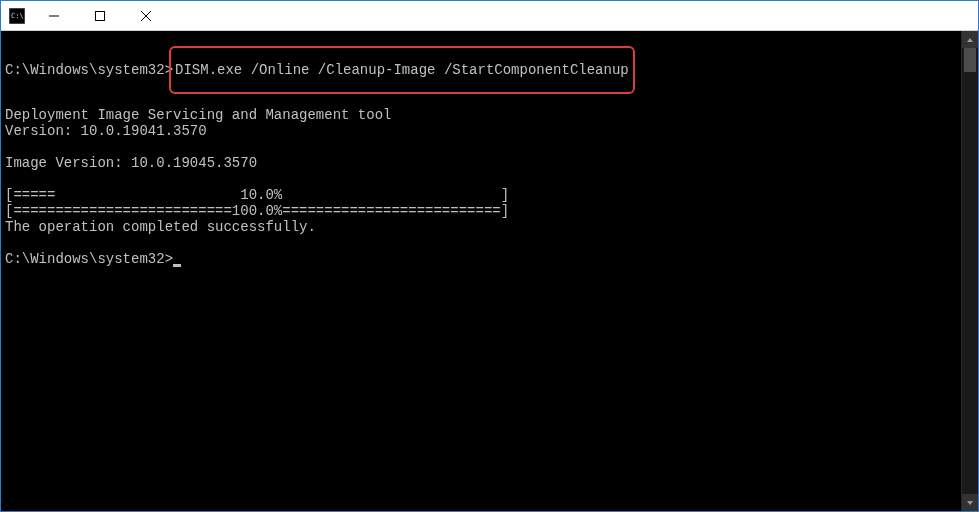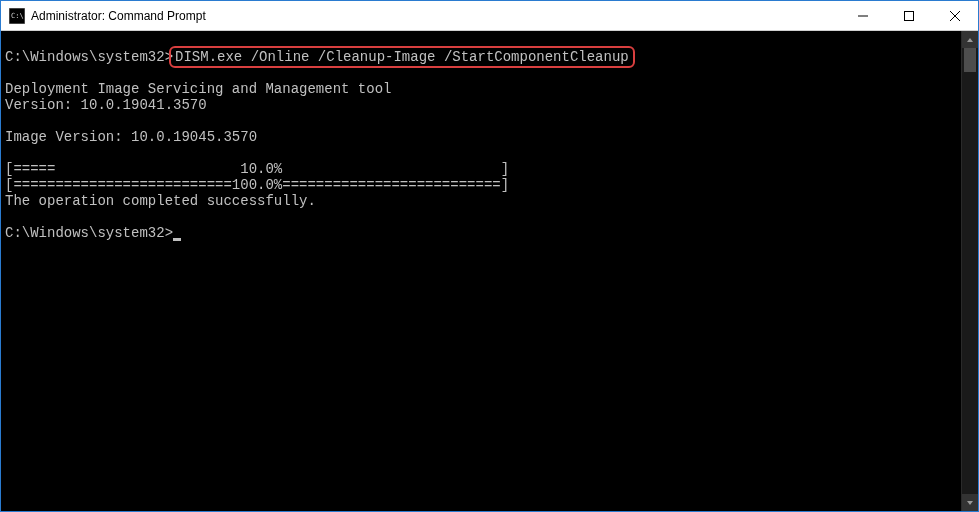--- a/index.html
+++ b/index.html
@@ -76,21 +76,21 @@
       font-size: 14px;
       line-height: 16px;
       color: #c0c0c0;
       white-space: pre;
       overflow: hidden;
     }
     .highlight-box {
       display: inline-block;
       border: 2px solid #d93f3f;
       border-radius: 6px;
-      padding: 1px 4px;
+      padding: 14px 4px;
       margin: -3px -4px;
     }
     .cursor {
       display: inline-block;
       width: 8px;
       height: 3px;
       background: #c0c0c0;
       vertical-align: bottom;
       margin-bottom: 0px;
     }
@@ -131,21 +131,20 @@
 <body>
 
 <div class="window">
   <div class="titlebar">
     <span class="titlebar-icon">
       <svg viewBox="0 0 16 16">
         <rect x="0" y="0" width="16" height="16" fill="#000" stroke="#888" stroke-width="1"></rect>
         <text x="2" y="10" font-size="7" fill="#ccc" font-family="monospace">C:\</text>
       </svg>
     </span>
-    <span class="titlebar-text">Administrator: Command Prompt</span>
     <div class="window-controls">
       <button class="win-btn">
         <svg width="10" height="10" viewBox="0 0 10 10">
             <line x1="0" y1="5" x2="10" y2="5" stroke="#000" stroke-width="1"></line>
           </svg>
       </button>
       <button class="win-btn">
         <svg width="10" height="10" viewBox="0 0 10 10">
             <rect x="0.5" y="0.5" width="9" height="9" fill="none" stroke="#000" stroke-width="1"></rect>
           </svg>

